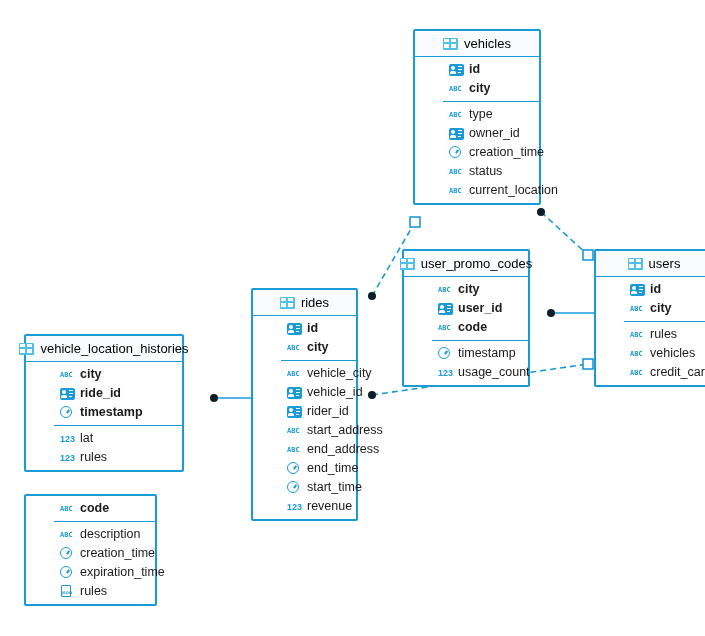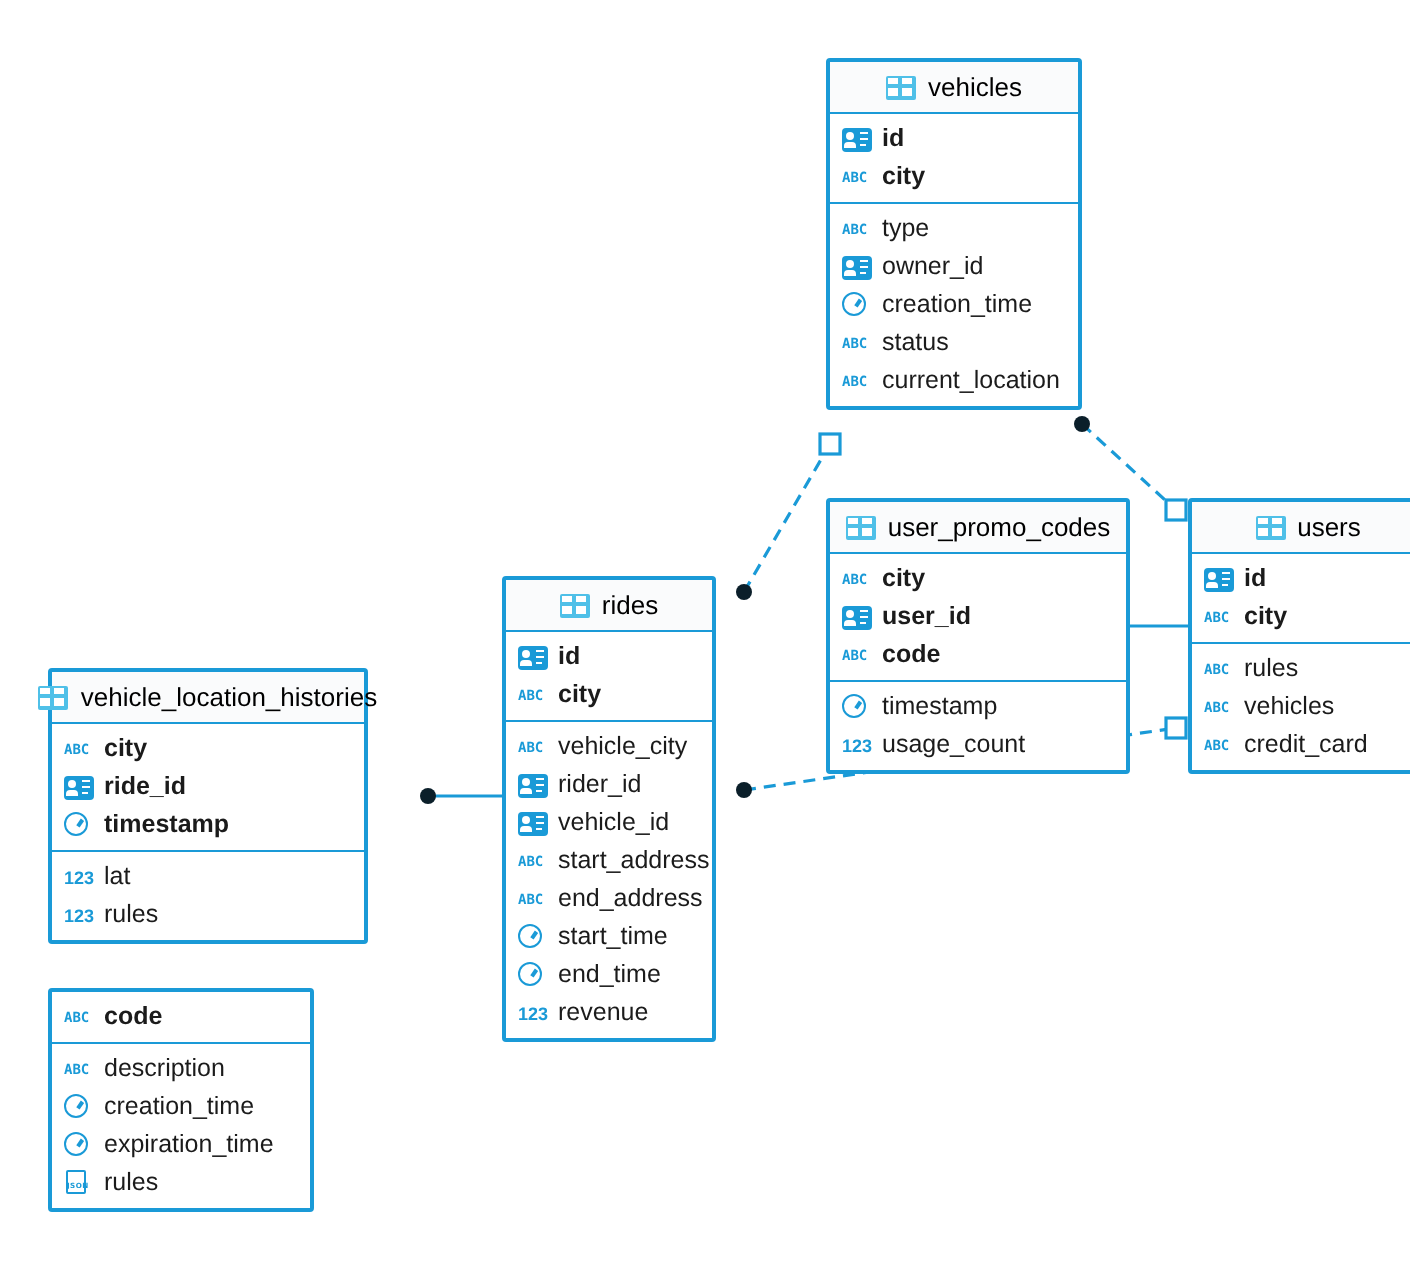--- a/index.html
+++ b/index.html
@@ -24,21 +24,21 @@
     display:flex;align-items:center;justify-content:center;
     gap:6px;
     height:25px;
     background:#fafbfc;
     border-bottom:1px solid #1a9ad7;
     padding:0 6px;
   }
   .tbl-title{
     font-size:13px;color:#000000;white-space:nowrap;
   }
-  .sect{padding:3px 0 3px 0;}
+  .sect{padding:3px 0 3px 0;margin-left:28px;}
   .sect.pk{border-bottom:1px solid #1a9ad7;}
   .row{
     display:flex;align-items:center;gap:5px;
     height:19px;padding:0 6px;
     font-size:12.5px;color:#1b1b1b;white-space:nowrap;
   }
   .row.bold .fname{font-weight:bold;}
   .fname{line-height:1;}
 
   
@@ -146,21 +146,21 @@
         <div class="row">
           <span class="ico-abc">ABC</span>
           <span class="fname">status</span>
         </div>
         <div class="row">
           <span class="ico-abc">ABC</span>
           <span class="fname">current_location</span>
         </div>
       </div>
     </div>
-    <div class="table-node" style="left: 413px; top: 249px; width: 152px;">
+    <div class="table-node" style="left: 402px; top: 249px; width: 128px;">
       <div class="tbl-header">
         <span class="ico-table">
           <i></i>
           <i></i>
         </span>
         <span class="tbl-title">user_promo_codes</span>
       </div>
       <div class="sect pk">
         <div class="row bold">
           <span class="ico-abc">ABC</span>
@@ -261,47 +261,47 @@
           <span class="fname">vehicle_city</span>
         </div>
         <div class="row">
           <span class="ico-id">
             <b></b>
             <u></u>
             <s></s>
             <s></s>
             <s></s>
           </span>
+          <span class="fname">vehicle_id</span>
+        </div>
+        <div class="row">
+          <span class="ico-id">
+            <b></b>
+            <u></u>
+            <s></s>
+            <s></s>
+            <s></s>
+          </span>
           <span class="fname">rider_id</span>
         </div>
         <div class="row">
-          <span class="ico-id">
-            <b></b>
-            <u></u>
-            <s></s>
-            <s></s>
-            <s></s>
-          </span>
-          <span class="fname">vehicle_id</span>
-        </div>
-        <div class="row">
           <span class="ico-abc">ABC</span>
           <span class="fname">start_address</span>
         </div>
         <div class="row">
           <span class="ico-abc">ABC</span>
           <span class="fname">end_address</span>
         </div>
         <div class="row">
           <span class="ico-clock"></span>
+          <span class="fname">end_time</span>
+        </div>
+        <div class="row">
+          <span class="ico-clock"></span>
           <span class="fname">start_time</span>
-        </div>
-        <div class="row">
-          <span class="ico-clock"></span>
-          <span class="fname">end_time</span>
         </div>
         <div class="row">
           <span class="ico-num">123</span>
           <span class="fname">revenue</span>
         </div>
       </div>
     </div>
     <div class="table-node" style="left: 24px; top: 334px; width: 160px;">
       <div class="tbl-header">
         <span class="ico-table">

